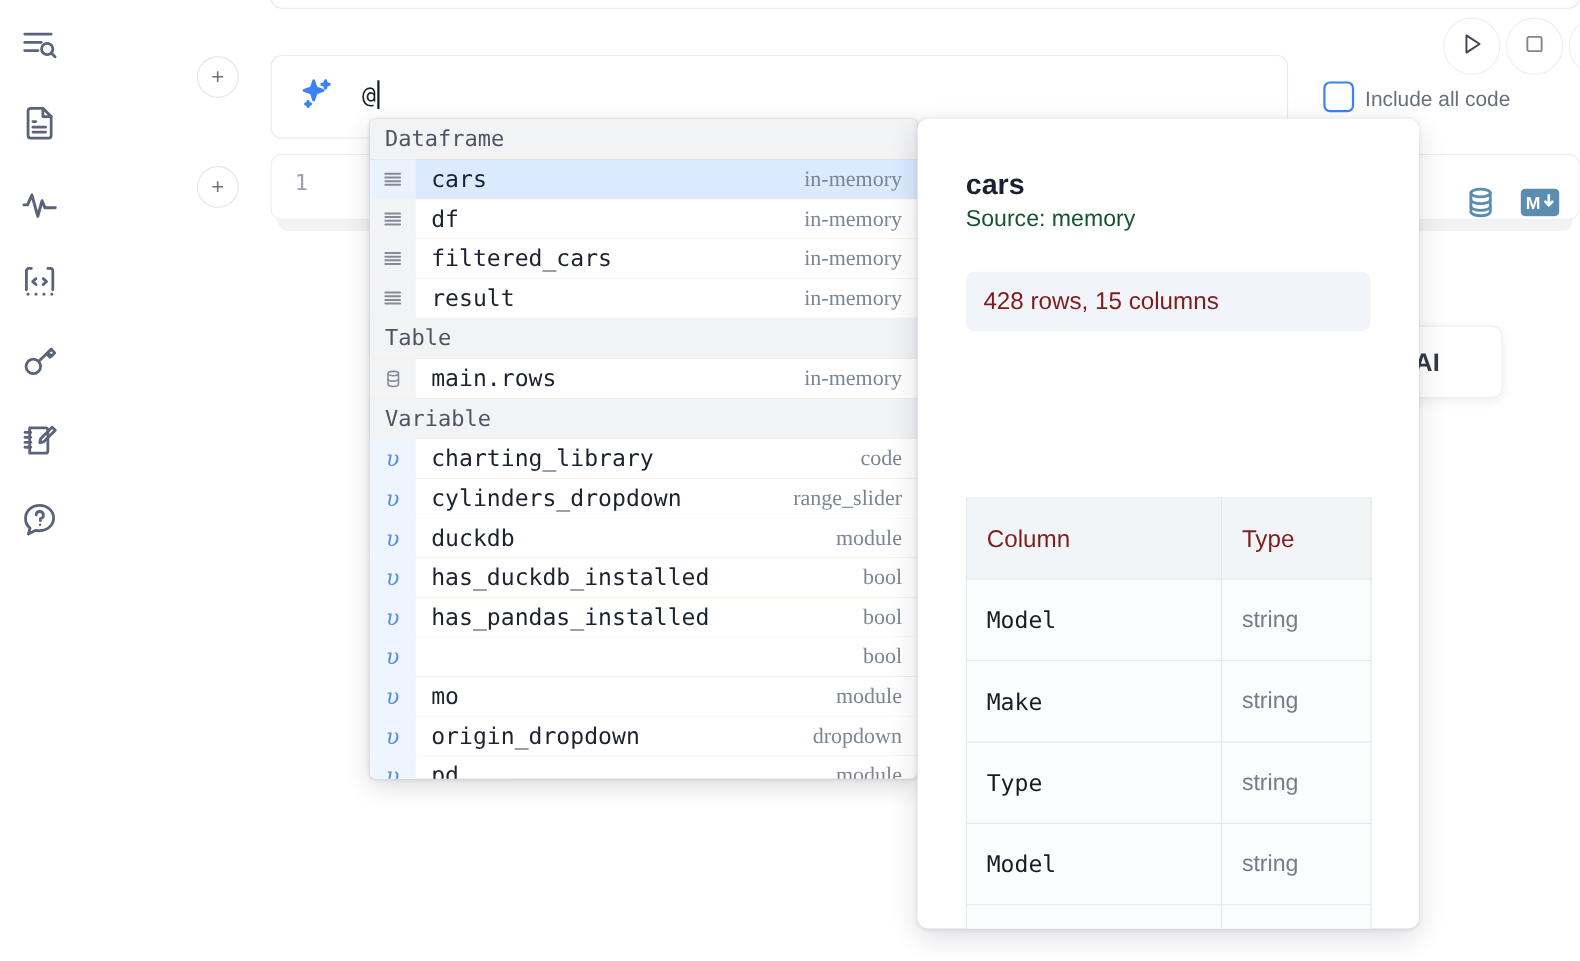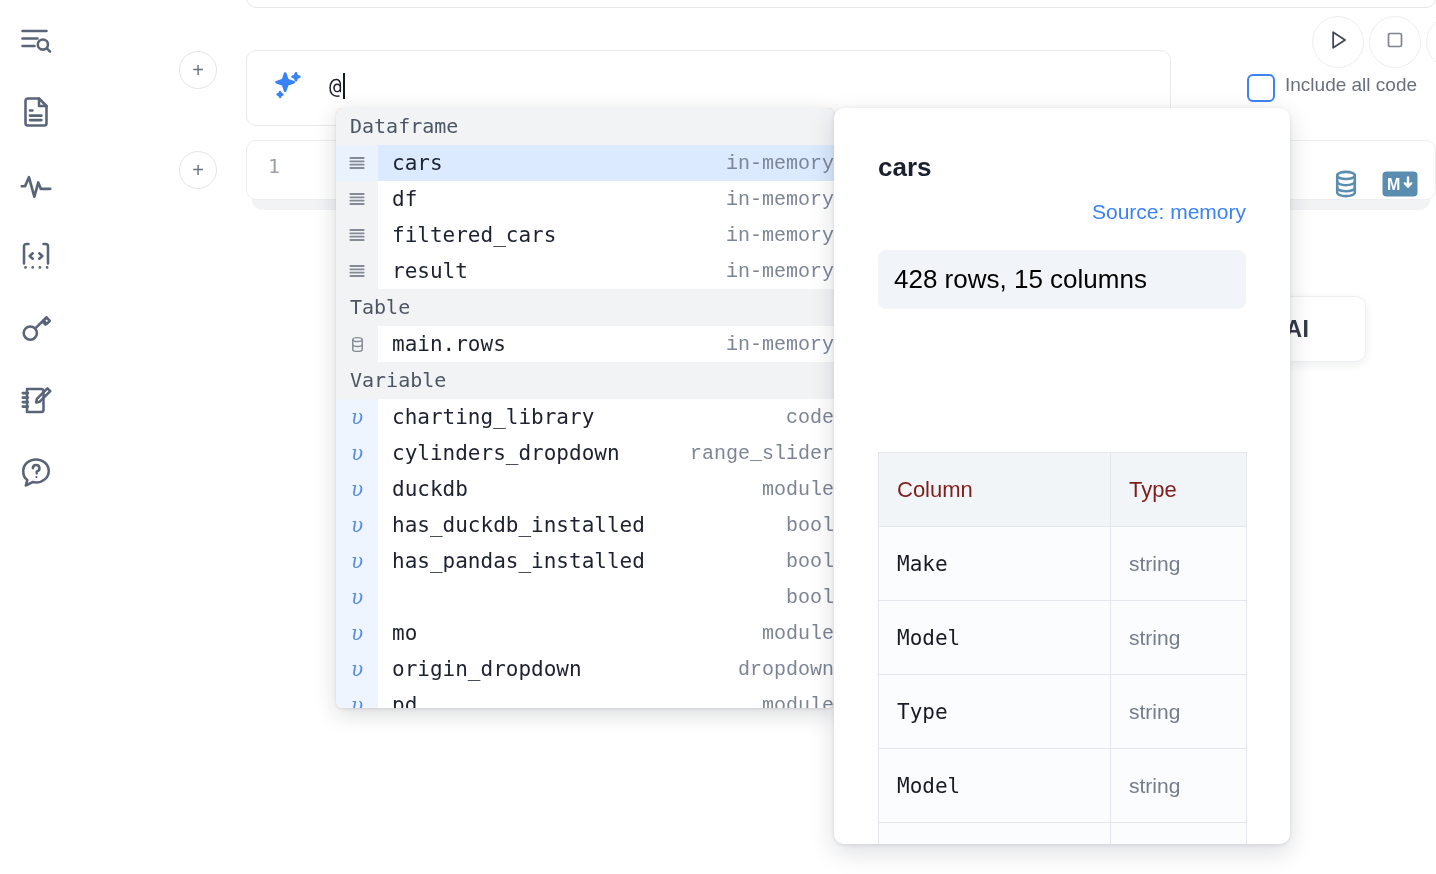--- a/index.html
+++ b/index.html
@@ -62,21 +62,21 @@
     position: absolute; width: 52px; height: 52px; border-radius: 50%;
     border: 1px solid #eceef1; background: #fff;
     display: flex; align-items: center; justify-content: center; cursor: pointer;
   }
   .rb-run  { left: 1312px; top: 16px; }
   .rb-stop { left: 1369px; top: 16px; }
   .rb-more { left: 1426px; top: 16px; }
 
   .include-row {
     position: absolute; left: 1203px; top: 74px;
-    display: flex; align-items: flex-start; gap: 10px; margin-left: 44px;
+    display: flex; align-items: flex-end; gap: 10px;
   }
   .chk {
     width: 28px; height: 28px; border: 2px solid #3b82f6; border-radius: 6px;
     background: #fff; cursor: pointer;
   }
   .include-label { font-size: 19px; color: #68707d; }
 
   
   .code-cell {
     position: absolute; left: 246px; top: 140px; width: 1190px; height: 60px;
@@ -128,40 +128,40 @@
     background: #f2f3f5;
     display: flex; align-items: center; justify-content: center;
   }
   .ac-row.sel .ac-gutter { background: #eaf2fe; }
   .ac-row.var .ac-gutter { background: #eef5fe; }
   .ac-label {
     font-family: "DejaVu Sans Mono", monospace; font-size: 21px; color: #1c2230;
     padding-left: 14px; white-space: nowrap;
   }
   .ac-type {
-    margin-left: auto; font-family: Liberation Mono, monospace;
-    font-size: 20px; color: #7b8596; white-space: nowrap;
+    margin-left: auto; font-family: Liberation Serif, serif;
+    font-size: 20px; color: #7b8596; padding-right: 14px; white-space: nowrap;
   }
   .v-glyph {
     font-family: "DejaVu Serif", serif; font-style: italic;
     font-size: 20px; color: #5a8fe0;
   }
 
   
   .detail {
     position: absolute; left: 834px; top: 108px; width: 456px; height: 736px;
     background: #fff; border-radius: 10px;
     box-shadow: 0 8px 26px rgba(16,24,40,.14), 0 1px 4px rgba(16,24,40,.10);
     z-index: 60; overflow: hidden; padding: 44px 44px 0 44px;
   }
   .detail-title { font-size: 26px; font-weight: 700; color: #1a2031; }
-  .detail-source { margin-top: 17px; font-size: 21px; color: #3b82f6; text-align: right; }
+  .detail-source { margin-top: 4px; font-size: 21px; color: #14532d; }
   .detail-badge {
-    margin-top: 26px; background: #f1f4f8; border-radius: 8px;
-    padding: 14px 16px; font-size: 26px; color: #000000;
+    margin-top: 36px; background: #f1f4f8; border-radius: 8px;
+    padding: 14px 16px; font-size: 22px; color: #7f1d1d;
   }
   .detail-table {
     margin-top: 36px; width: 368px; border-collapse: collapse;
     border: 1px solid #e3e7ed; table-layout: fixed;
   }
   .detail-table th, .detail-table td {
     border: 1px solid #e3e7ed; text-align: left;
     padding: 18px 18px; height: 74px; vertical-align: middle;
   }
   .detail-table th {
@@ -480,25 +480,25 @@
             <col class="c2">
           </colgroup>
         <thead>
           <tr>
             <th>Column</th>
             <th>Type</th>
           </tr>
         </thead>
         <tbody id="schema-body">
             <tr>
-              <td class="col">Make</td>
+              <td class="col">Model</td>
               <td class="typ">string</td>
             </tr>
             <tr>
-              <td class="col">Model</td>
+              <td class="col">Make</td>
               <td class="typ">string</td>
             </tr>
             <tr>
               <td class="col">Type</td>
               <td class="typ">string</td>
             </tr>
             <tr>
               <td class="col">Model</td>
               <td class="typ">string</td>
             </tr>

